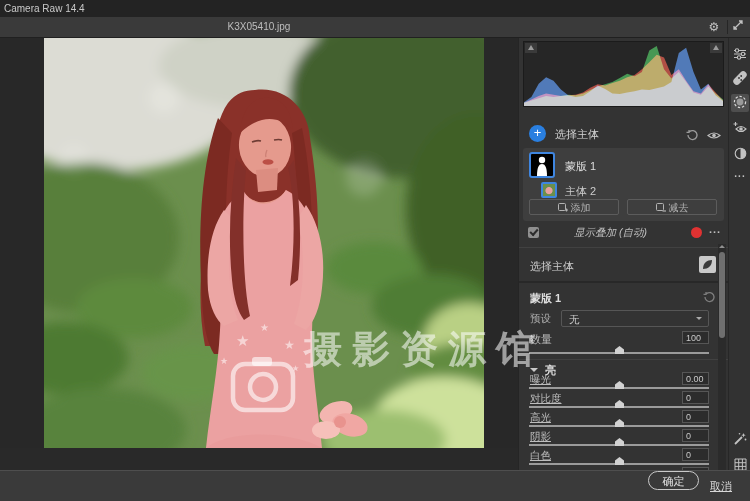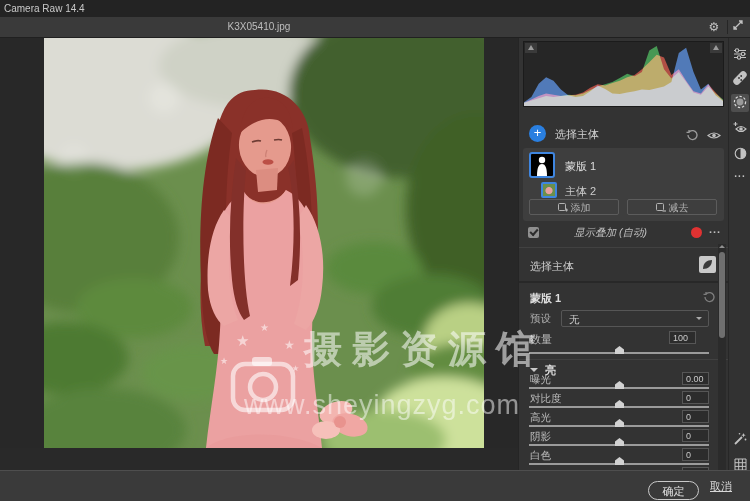--- a/index.html
+++ b/index.html
@@ -101,34 +101,34 @@
   .dropdown { position:absolute; left:42px; top:0; width:148px; height:17px; border:1px solid #565656;
               border-radius:2px; background:#333; color:#cfcfcf; font-size:10.5px; line-height:16px;
               padding-left:7px; cursor:pointer; }
   .dd-chev { position:absolute; right:6px; top:6px; width:0; height:0; border:3.5px solid transparent;
              border-top-color:#aaa; }
 
   .amt-row { top:294px; }
   .amt-label { position:absolute; left:11px; top:0; color:#bdbdbd; }
   .valbox { position:absolute; width:27px; height:13px; background:#2c2c2c; border:1px solid #565656;
             color:#c9c9c9; font-size:9px; line-height:12px; padding-left:3px; cursor:text; }
-  .amt-val { left:150px; top:-1px; }
+  .amt-val { left:163px; top:-1px; }
   .track { position:absolute; left:10px; width:180px; height:2px; background:#9b9b9b; cursor:pointer; }
   .amt-track { top:314px; }
   .thumb { position:absolute; top:-6px; width:9px; height:8px; background:#d2d2d2; margin-left:-4px;
            clip-path:polygon(50% 0, 100% 45%, 100% 100%, 0 100%, 0 45%); cursor:pointer; }
   .div3 { position:absolute; left:0; top:321px; width:100%; height:1px; background:#414141; }
 
   .light-hdr { top:326px; }
   .light-chev { position:absolute; left:11px; top:4px; width:0; height:0; border:4px solid transparent;
                 border-top-color:#c9c9c9; cursor:pointer; }
   .light-title { position:absolute; left:26px; top:-1px; color:#dedede; font-weight:bold; }
 
   .srow { position:absolute; left:0; width:100%; }
-  .slabel { position:absolute; left:11px; top:0; font-size:10.5px; color:#bdbdbd; }
+  .slabel { position:absolute; left:11px; top:0; font-size:10.5px; color:#bdbdbd;text-decoration:underline; }
   .sval { left:163px; top:-1px; }
   .strack { top:14px; }
   .sliver { position:absolute; left:163px; top:429px; width:27px; height:3px; border:1px solid #565656;
             border-bottom:none; background:#2c2c2c; }
 
   .pscroll { position:absolute; right:2px; top:206px; width:8px; height:226px; background:#2b2b2b; }
   .pscroll .up { position:absolute; left:1px; top:1px; width:0; height:0; border:3px solid transparent;
                  border-bottom-color:#8f8f8f; border-top:none; }
   .pscroll .pthumb { position:absolute; left:1px; top:8px; width:6px; height:86px; background:#6f6f6f; border-radius:3px; cursor:grab; }
 
@@ -136,21 +136,21 @@
   .toolstrip { position:absolute; top:38px; left:728px; width:22px; height:432px; background:#323232;
                border-left:1px solid #272727; }
   .tool { position:absolute; left:2px; width:18px; height:18px; cursor:pointer; }
   .tool svg { display:block; margin:1px auto; }
   .tool.sel { background:#4e4e4e; border-radius:2px; }
   .tool-dots { color:#c2c2c2; font-weight:bold; font-size:10px; text-align:center; letter-spacing:1px; }
 
   
   .bottombar { position:absolute; top:470px; left:0; width:750px; height:31px; background:#3a3a3a;
                border-top:1px solid #4e4e4e; }
-  .okbtn { position:absolute; left:648px; top:10px; width:51px; height:19px; border:1px solid #c9c9c9;
+  .okbtn { position:absolute; left:648px; top:0; width:51px; height:19px; border:1px solid #c9c9c9;
            border-radius:10px; color:#e2e2e2; font-size:11px; text-align:center; line-height:18px; cursor:pointer; }
   .cancelbtn { position:absolute; left:710px; top:6px; height:19px; color:#d8d8d8; font-size:11px;
                line-height:19px; cursor:pointer;text-decoration:underline; }
 </style>
 </head>
 <body>
 
 <div class="app">
 
   <div class="titlebar">
@@ -440,21 +440,20 @@
     <span class="wm-star" style="left:-2px;top:26px;font-size:9px;">★</span>
     <span class="wm-star" style="left:70px;top:34px;font-size:8px;">★</span>
     <div class="wm-cam">
       <svg width="66" height="60" viewBox="0 0 66 60">
           <rect x="3" y="10" width="60" height="46" rx="12" stroke="rgba(255,255,255,.6)" stroke-width="4.5" fill="none"></rect>
           <rect x="22" y="3" width="20" height="9" rx="3" fill="rgba(255,255,255,.6)"></rect>
           <circle cx="33" cy="33" r="13" stroke="rgba(255,255,255,.6)" stroke-width="4.5" fill="none"></circle>
         </svg>
     </div>
     <div class="wm-title">摄影资源馆</div>
-    <div class="wm-url">www.sheyingzyg.com</div>
   </div>
 
   <div class="bottombar">
     <div class="okbtn">确定</div>
     <div class="cancelbtn">取消</div>
   </div>
 
 </div>
 
 </body></html>

